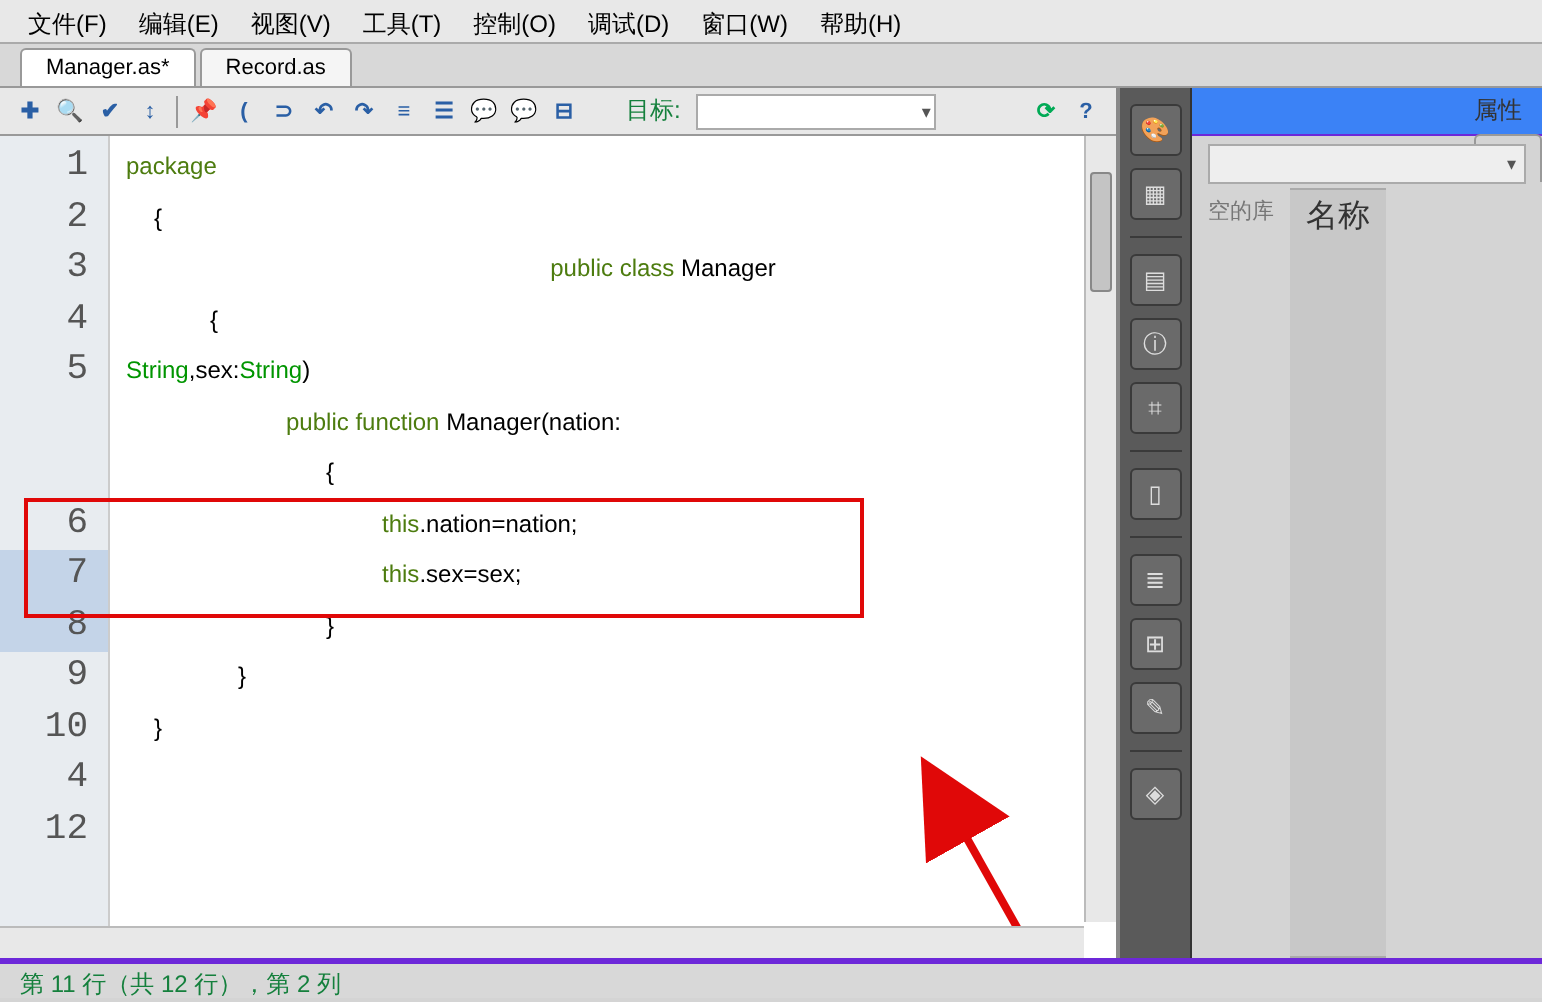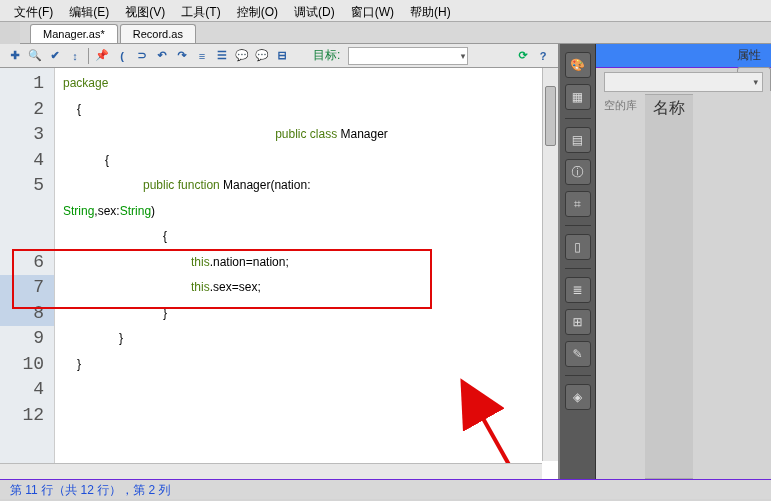--- a/index.html
+++ b/index.html
@@ -1,19 +1,19 @@
 <!DOCTYPE html>
 <html><head>
 <meta charset="utf-8">
 <style>
 *{margin:0;padding:0;box-sizing:border-box;font-family:"Microsoft YaHei",Arial,sans-serif;font-size:12px;}
 body{background:#d4d4d4;width:771px;height:501px;overflow:hidden;position:relative;}
 .menubar{height:22px;background:#e8e8e8;border-bottom:1px solid #aaa;display:flex;align-items:flex-end;padding-left:6px;}
 .menubar span{padding:0 8px;color:#000;font-size:12px;}
-.tabbar{height:22px;background:#d8d8d8;border-bottom:1px solid #999;display:flex;padding-left:10px;margin-left:20px;}
+.tabbar{height:22px;background:#d8d8d8;border-bottom:1px solid #999;display:flex;padding-left:10px;}
 .tab{padding:3px 12px 0;background:#f5f5f5;border:1px solid #999;border-bottom:none;margin-right:2px;margin-top:2px;font-size:11px;border-radius:3px 3px 0 0;}
 .tab.active{background:#fff;}
 .main{display:flex;height:435px;}
 .editor-pane{flex:0 0 560px;background:#fff;display:flex;flex-direction:column;border-right:2px solid #888;position:relative;}
 .toolbar{height:24px;background:#e8e8e8;border-bottom:1px solid #999;display:flex;align-items:center;padding:0 6px;gap:2px;}
 .tbtn{display:inline-flex;width:18px;height:18px;align-items:center;justify-content:center;color:#2a5fa5;font-size:11px;font-weight:bold;}
 .tsep{width:1px;height:16px;background:#999;margin:0 2px;}
 .target-lbl{margin-left:20px;color:#15803d;}
 .target-dd{margin-left:6px;width:120px;height:18px;border:1px solid #aaa;background:#fff;display:flex;align-items:center;justify-content:flex-end;padding-right:2px;}
 .target-dd::after{content:"▾";font-size:9px;color:#555;}
@@ -24,21 +24,21 @@
 .kw{color:#4d7c0f;}
 .name{color:#000;}
 .fn{color:#000;}
 .str{color:#009500;}
 .redbox{position:absolute;border:2px solid #e00808;left:12px;top:181px;width:420px;height:60px;pointer-events:none;}
 .arrow{position:absolute;left:470px;top:335px;pointer-events:none;}
 .arrow svg{overflow:visible;}
 .scrollbar-v{position:absolute;right:0;top:24px;bottom:18px;width:16px;background:#e8e8e8;border-left:1px solid #bbb;}
 .scrollbar-v .thumb{background:#c4c4c4;border:1px solid #888;margin:18px 2px;height:60px;border-radius:2px;}
 .scrollbar-h{position:absolute;left:0;right:16px;bottom:0;height:16px;background:#e8e8e8;border-top:1px solid #bbb;}
-.statusbar{height:20px;background:#d8d8d8;border-top:1px solid #6d28d9;font-size:12px;color:#1d4ed8;padding-left:10px;line-height:20px;}
+.statusbar{height:20px;background:#d8d8d8;border-top:3px solid #6d28d9;font-size:12px;color:#15803d;padding-left:10px;line-height:20px;}
 .dock{flex:0 0 36px;background:#5a5a5a;display:flex;flex-direction:column;align-items:center;padding-top:8px;gap:6px;border-right:1px solid #333;}
 .dock .di{width:26px;height:26px;background:#6a6a6a;border:1px solid #3a3a3a;border-radius:3px;display:flex;align-items:center;justify-content:center;color:#ddd;font-size:12px;}
 .dock .sep{width:26px;height:1px;background:#3a3a3a;margin:2px 0;}
 .rpanel{flex:1;background:#d4d4d4;display:flex;flex-direction:column;}
 .rpanel-tabs{height:24px;background:#3b82f6;display:flex;align-items:flex-end;padding-left:6px;border-bottom:1px solid #6d28d9;flex-direction:column;}
 .rpanel-tabs .ptab{padding:3px 10px;font-size:12px;color:#333;}
 .rpanel-tabs .ptab.active{background:#d4d4d4;border:1px solid #999;border-bottom:none;border-radius:3px 3px 0 0;}
 .rpanel-dd{height:26px;padding:4px 8px;}
 .rpanel-dd .dd{width:100%;height:20px;border:1px solid #aaa;background:#eee;display:flex;justify-content:flex-end;align-items:center;padding-right:4px;}
 .rpanel-dd .dd::after{content:"▾";font-size:9px;color:#555;}
@@ -104,22 +104,22 @@
         <div>9</div>
         <div>10</div>
         <div>4</div>
         <div>12</div>
       </div>
       <div class="code">
         <div><span class="kw">package</span></div>
         <div style="padding-left:14px;"><span class="name">{</span></div>
         <div style="padding-left:42px;text-align:center;"><span class="kw">public</span><span class="kw"> class </span><span class="name">Manager</span></div>
         <div style="padding-left:42px;"><span class="name">{</span></div>
+        <div><span class="str">String</span><span class="name">,sex:</span><span class="str">String</span><span class="name">)</span></div>
         <div style="padding-left:80px;"><span class="kw">public</span><span class="kw"> function </span><span class="fn">Manager</span><span class="name">(nation:</span></div>
-        <div><span class="str">String</span><span class="name">,sex:</span><span class="str">String</span><span class="name">)</span></div>
         <div style="padding-left:100px;"><span class="name">{</span></div>
         <div style="padding-left:128px;"><span class="kw">this</span><span class="name">.nation=nation;</span></div>
         <div style="padding-left:128px;"><span class="kw">this</span><span class="name">.sex=sex;</span></div>
         <div style="padding-left:100px;"><span class="name">}</span></div>
         <div style="padding-left:56px;"><span class="name">}</span></div>
         <div style="padding-left:14px;"><span class="name">}</span></div>
       </div>
       <div class="redbox"></div>
       <div class="arrow">
         <svg width="120" height="180">

